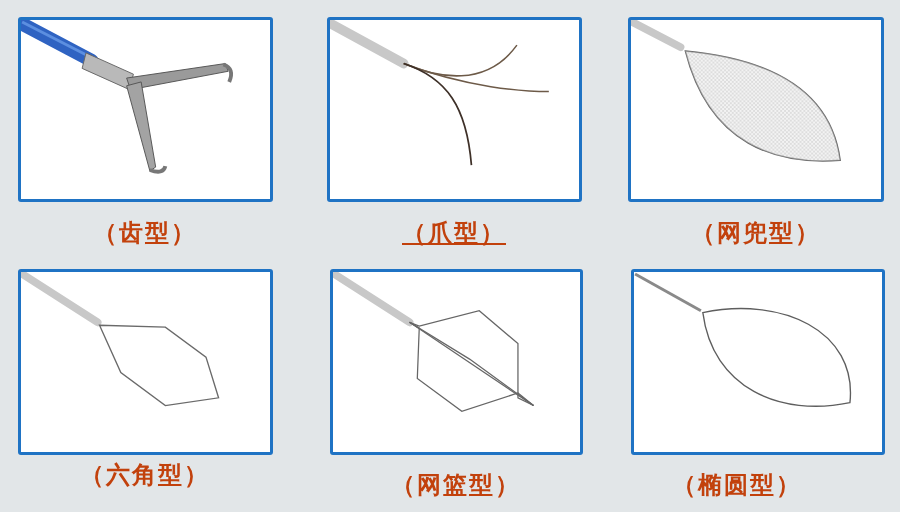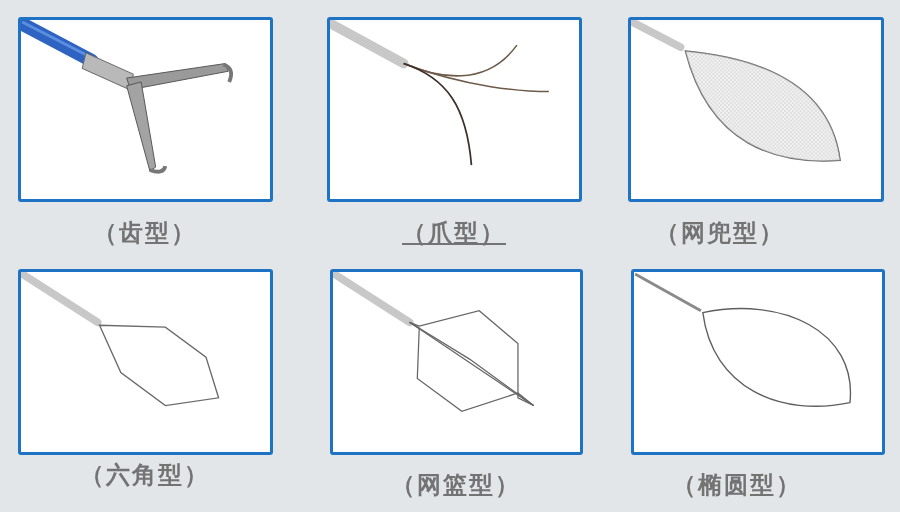--- a/index.html
+++ b/index.html
@@ -2,21 +2,21 @@
 <html><head>
 <meta charset="utf-8">
 <style>
   html, body { margin:0; padding:0; }
   body {
     width:900px; height:512px; background:#e2e6e8; position:relative; overflow:hidden;
     font-family: "DejaVu Sans", "Liberation Sans", sans-serif;
   }
   .card { position:absolute; box-sizing:border-box; border:3px solid #1f73c4; border-radius:3px; background:#ffffff; overflow:hidden; }
   .card svg { position:absolute; left:0; top:0; width:100%; height:100%; }
-  .caption { position:absolute; width:260px; text-align:center; font-size:24px; font-weight:bold; color:#737373; letter-spacing:2px; }
+  .caption { position:absolute; width:260px; text-align:center; font-size:24px; font-weight:bold; color:#c2410c; letter-spacing:2px; }
 </style>
 </head>
 <body>
 
 <div class="card" style="left:18px;top:17px;width:255px;height:185px;">
   <svg viewBox="0 0 255 185">
     <line x1="0" y1="4" x2="72" y2="42" stroke="#2f63c2" stroke-width="14" stroke-linecap="round"></line>
     <line x1="0" y1="2" x2="70" y2="38" stroke="#5c8fe0" stroke-width="3"></line>
     <polygon points="66,34 115,56 111,72 62,50" fill="#b9b9b9" stroke="#666" stroke-width="1"></polygon>
     <polygon points="108,60 210,45 213,53 112,72" fill="#9a9a9a" stroke="#555" stroke-width="1"></polygon>
@@ -42,21 +42,21 @@
       </pattern>
     </defs>
     <line x1="0" y1="2" x2="50" y2="28" stroke="#c8c8c8" stroke-width="8" stroke-linecap="round"></line>
     <path d="M55,32 C140,40 205,70 215,145 C150,150 80,130 55,32 Z" fill="url(#mesh)" stroke="#666" stroke-width="1.5"></path>
     <path d="M55,32 C140,40 205,70 215,145 C150,150 80,130 55,32 Z" fill="#e5e5e5" opacity="0.45"></path>
   </svg>
 </div>
 
 <div class="caption" style="left:15px;top:217px;">（齿型）</div>
 <div class="caption" style="left:324px;top:217px;text-decoration:underline;">（爪型）</div>
-<div class="caption" style="left:590px;top:217px;">（网兜型）</div>
+<div class="caption" style="left:626px;top:217px;">（网兜型）</div>
 
 <div class="card" style="left:18px;top:269px;width:255px;height:186px;">
   <svg viewBox="0 0 255 186">
     <line x1="0" y1="2" x2="78" y2="52" stroke="#c8c8c8" stroke-width="8" stroke-linecap="round"></line>
     <polygon points="80,55 148,57 190,88 203,130 148,138 102,104" fill="none" stroke="#6a6a6a" stroke-width="1.4"></polygon>
   </svg>
 </div>
 <div class="card" style="left:330px;top:269px;width:253px;height:186px;">
   <svg viewBox="0 0 253 186">
     <line x1="0" y1="2" x2="78" y2="52" stroke="#c8c8c8" stroke-width="8" stroke-linecap="round"></line>

